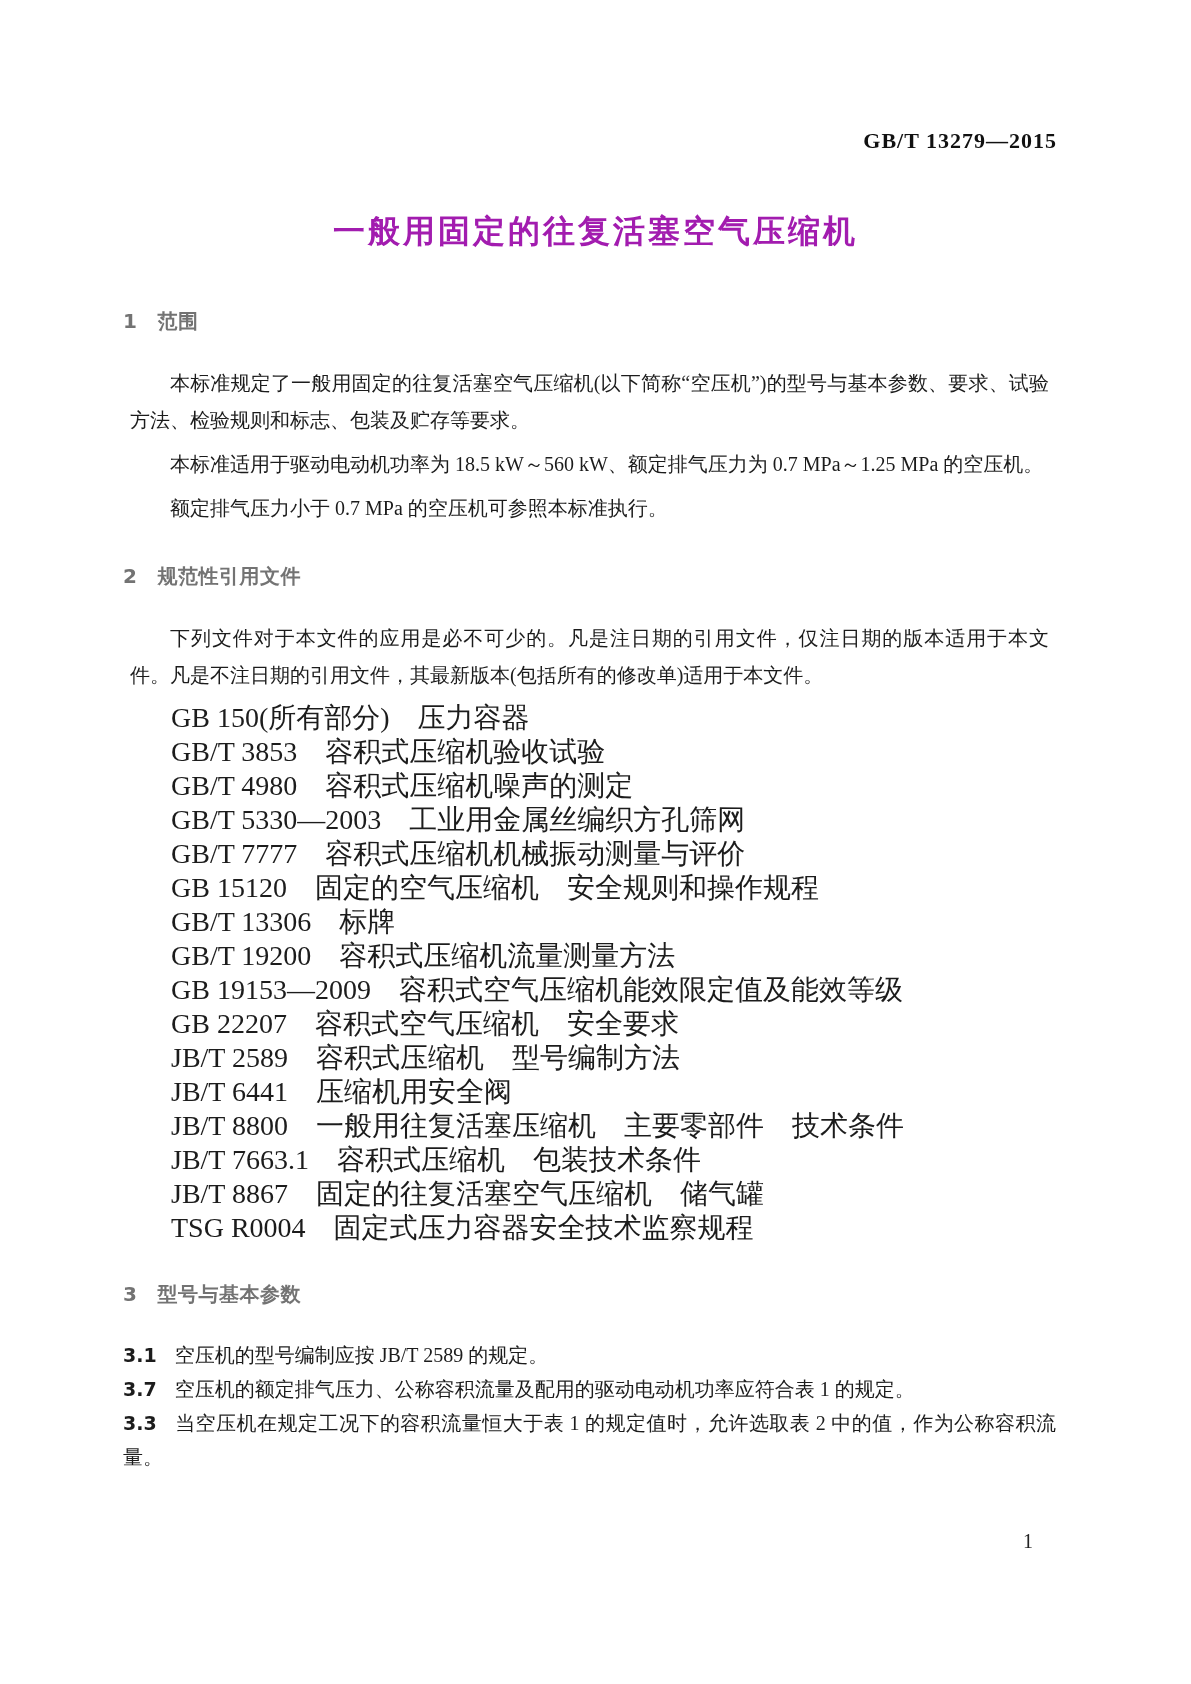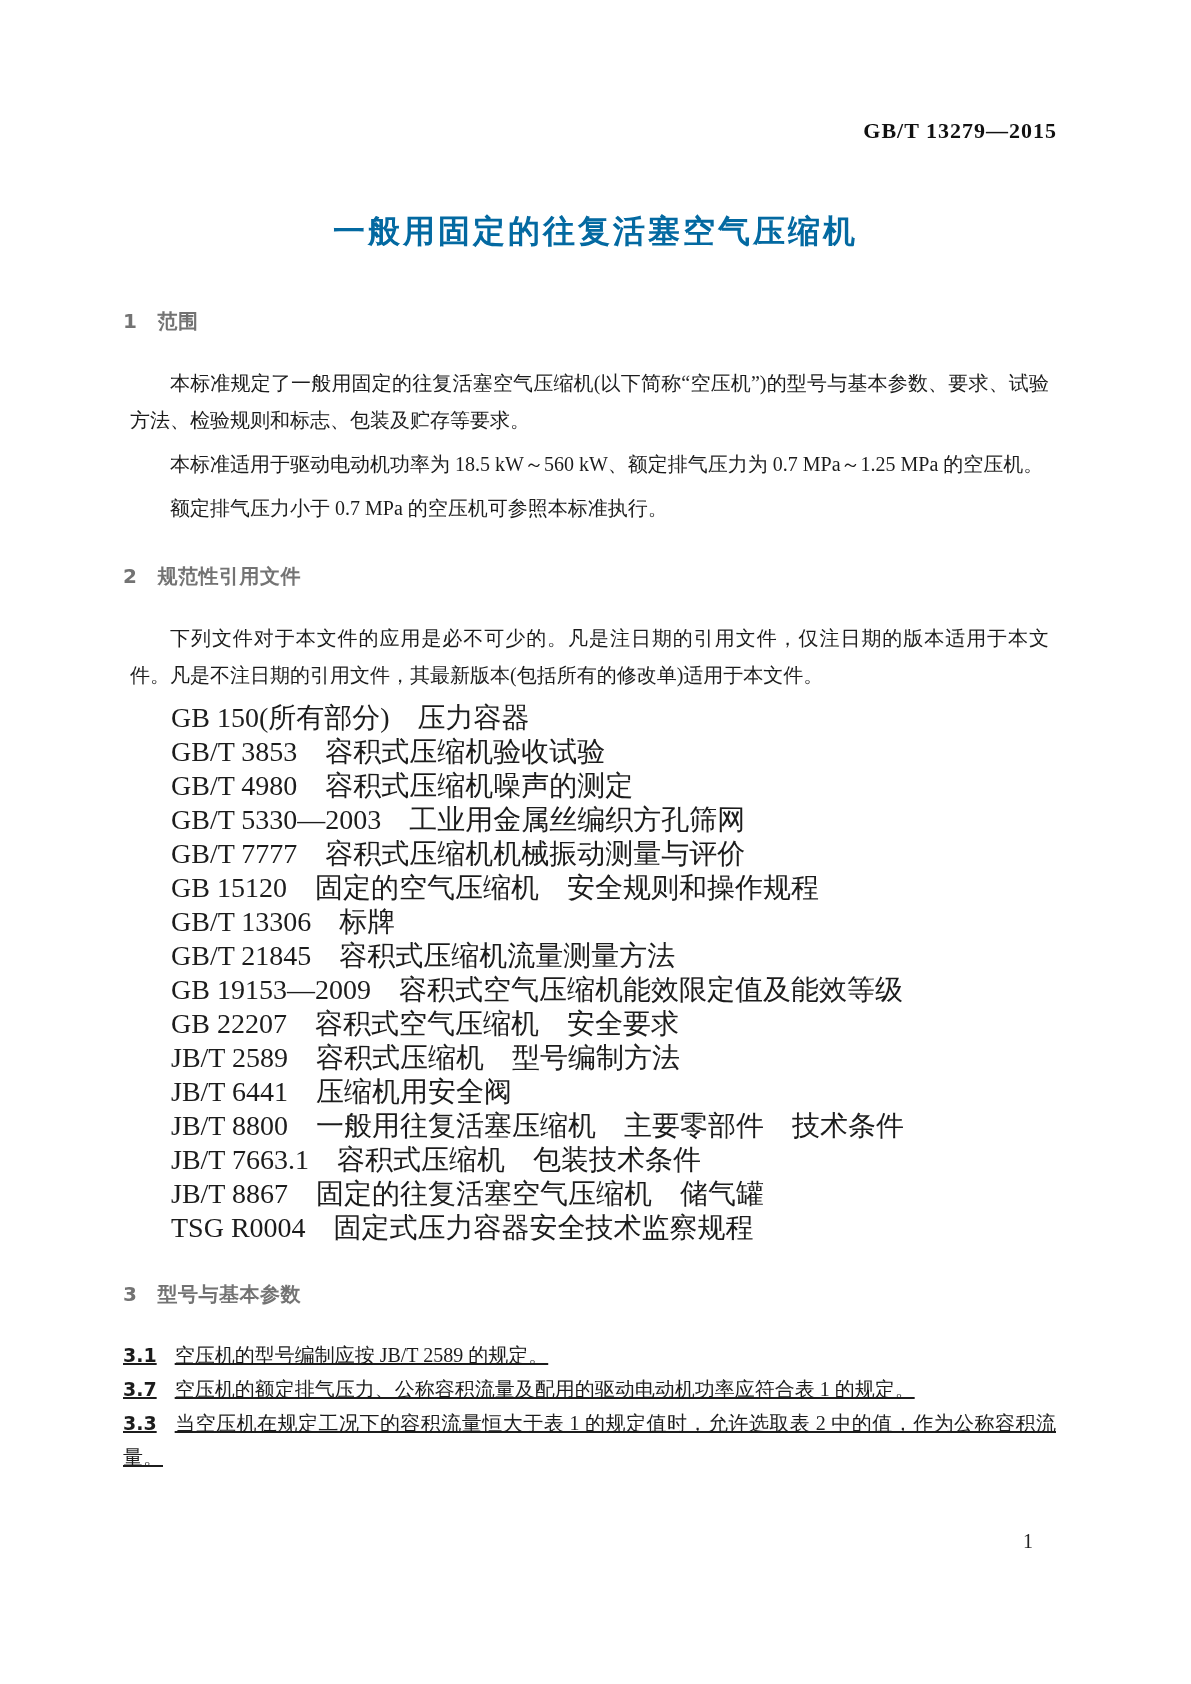--- a/index.html
+++ b/index.html
@@ -12,39 +12,39 @@
     width: 1191px;
     height: 1684px;
     margin: 0 auto;
     background: #ffffff;
     color: #1c1c1c;
     font-family: "Liberation Serif", "DejaVu Serif", serif;
     overflow: hidden;
   }
   .doc-number {
     position: absolute;
-    top: 118px;
+    top: 128px;
     right: 134px;
     font-family: "Liberation Serif", "DejaVu Serif", serif;
     font-weight: 700;
     font-size: 22px;
     letter-spacing: 1px;
     color: #111;
   }
   .doc-title {
     position: absolute;
     top: 210px;
     left: 0;
     width: 100%;
     text-align: center;
     font-family: "DejaVu Sans", "Liberation Sans", sans-serif;
     font-weight: 700;
     font-size: 32px;
     letter-spacing: 3px;
-    color: #0369a1;
+    color: #a21caf;
   }
   .content {
     position: absolute;
     top: 308px;
     left: 123px;
     width: 933px;
   }
   h2.sec-heading {
     font-family: "DejaVu Sans", "Liberation Sans", sans-serif;
     font-weight: 700;
@@ -71,21 +71,20 @@
     font-size: 28px;
     line-height: 34px;
     white-space: nowrap;
   }
   .clauses { margin-top: 0; }
   p.clause {
     font-size: 20px;
     line-height: 34px;
     margin: 0;
     text-align: justify;
-    text-decoration: underline;
   }
   .clause-num {
     font-family: "DejaVu Sans", "Liberation Sans", sans-serif;
     font-weight: 700;
     margin-right: 18px;
     font-size: 19px;
   }
   .page-number {
     position: absolute;
     top: 1530px;
@@ -120,21 +119,21 @@
     <p class="body-para">下列文件对于本文件的应用是必不可少的。凡是注日期的引用文件，仅注日期的版本适用于本文件。凡是不注日期的引用文件，其最新版本(包括所有的修改单)适用于本文件。</p>
 
     <ul class="ref-list">
       <li>GB 150(所有部分)　压力容器</li>
       <li>GB/T 3853　容积式压缩机验收试验</li>
       <li>GB/T 4980　容积式压缩机噪声的测定</li>
       <li>GB/T 5330—2003　工业用金属丝编织方孔筛网</li>
       <li>GB/T 7777　容积式压缩机机械振动测量与评价</li>
       <li>GB 15120　固定的空气压缩机　安全规则和操作规程</li>
       <li>GB/T 13306　标牌</li>
-      <li>GB/T 21845　容积式压缩机流量测量方法</li>
+      <li>GB/T 19200　容积式压缩机流量测量方法</li>
       <li>GB 19153—2009　容积式空气压缩机能效限定值及能效等级</li>
       <li>GB 22207　容积式空气压缩机　安全要求</li>
       <li>JB/T 2589　容积式压缩机　型号编制方法</li>
       <li>JB/T 6441　压缩机用安全阀</li>
       <li>JB/T 8800　一般用往复活塞压缩机　主要零部件　技术条件</li>
       <li>JB/T 7663.1　容积式压缩机　包装技术条件</li>
       <li>JB/T 8867　固定的往复活塞空气压缩机　储气罐</li>
       <li>TSG R0004　固定式压力容器安全技术监察规程</li>
     </ul>
 

